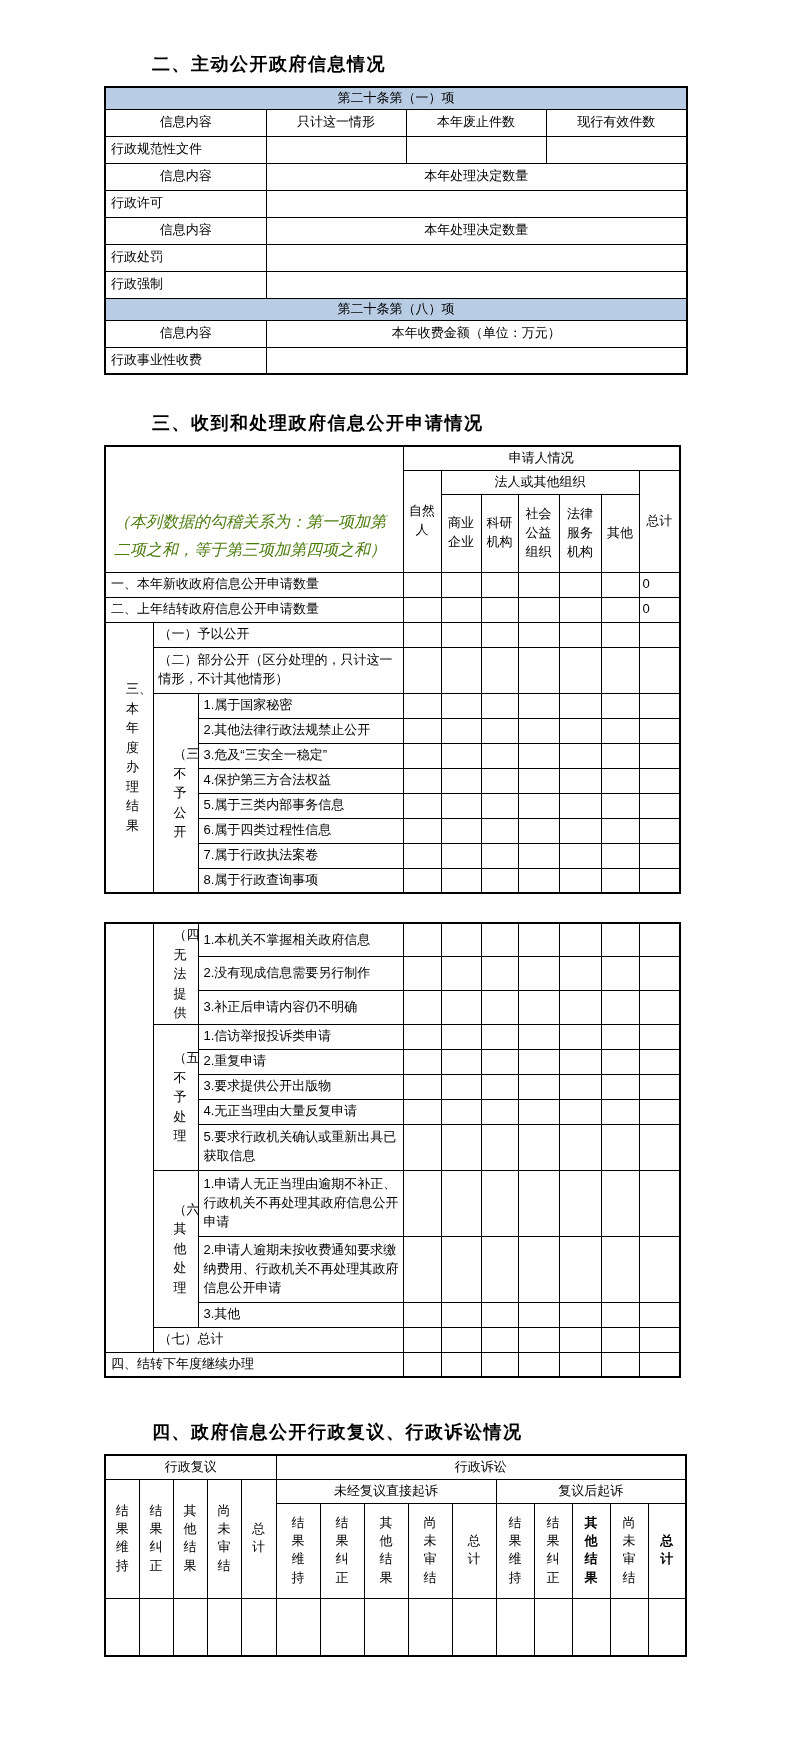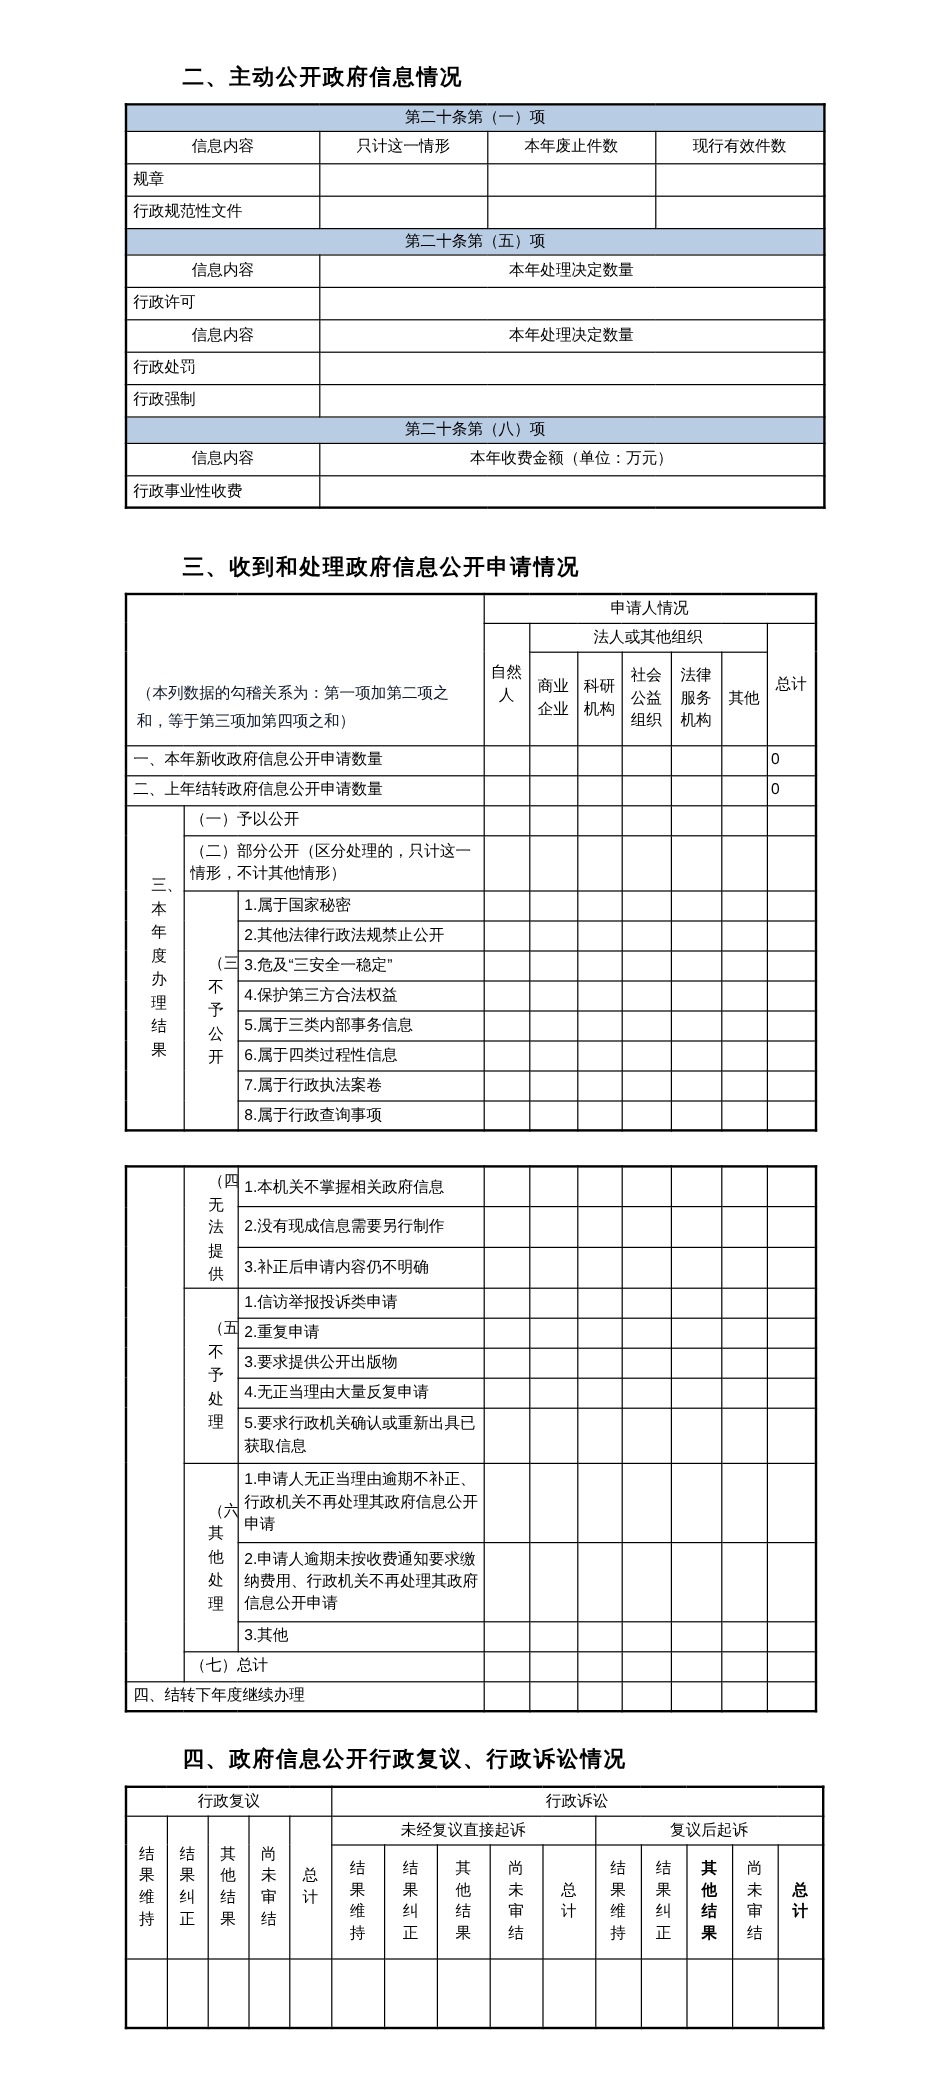--- a/index.html
+++ b/index.html
@@ -2,41 +2,41 @@
 <html style="--hdr-blue: #B8CCE4;"><head>
 <meta charset="utf-8">
 <style>
   *{box-sizing:border-box;margin:0;padding:0}
   html{background:#fff}
   body{width:793px;height:1749px;overflow:hidden;background:#fff;color:#000;
        font-family:"Liberation Sans","DejaVu Sans",sans-serif;}
   .title{font-weight:bold;font-size:18px;letter-spacing:1.5px;margin-left:152px;line-height:24px}
   #s2-title{margin-top:52px}
   #s3-title{margin-top:36px}
-  #s4-title{margin-top:27px}
+  #s4-title{margin-top:42px}
   table{border-collapse:collapse;table-layout:fixed;border:2px solid #000;margin-left:104px}
   td{border:1px solid #000;font-size:13px;line-height:1.45;text-align:center;
      vertical-align:middle;padding:1px 3px;overflow:hidden}
   
   #t-a{margin-top:10px;width:582px}
   .bluehdr{background:var(--hdr-blue,#B8CCE4);height:18px}
   .r-ch td{height:27px}
   .r-d td{height:27px}
   .lbl{text-align:left;padding-left:5px}
   
   .t-apps{margin-top:10px;width:575px}
   #t-b2{margin-top:28px}
   .h24 td{height:24px}
   .h78{height:78px}
   .dr td{height:25px}
   .dr2 td{height:46px}
   .dr3 td{height:66px}
   .note{text-align:left;vertical-align:bottom;padding:4px 8px 8px 8px;
-        font-family:"Liberation Serif","DejaVu Serif",serif;
-        font-size:13px;line-height:1.75;color:#0f172a}
+        font-family:"Liberation Serif","DejaVu Serif",serif;font-style:italic;
+        font-size:16px;line-height:1.75;color:#4d7c0f}
   .grp{text-align:left;padding:1px 20px;line-height:1.5}
   .val{text-align:left;padding-left:3px}
   
   #t-c{margin-top:10px;width:581px}
   .h95 td{height:95px}
   .h60 td{height:58px}
   .vcell{padding:2px 0}
   .vtext{display:inline-block;white-space:pre-line;line-height:1.4;font-size:13px}
   .b{font-weight:bold}
 </style>
@@ -56,35 +56,26 @@
       <tr>
         <td class="bluehdr" colspan="4">第二十条第（一）项</td>
       </tr>
   <tr class="r-ch">
     <td>信息内容</td>
     <td>只计这一情形</td>
     <td>本年废止件数</td>
     <td>现行有效件数</td>
   </tr>
   <tr class="r-d">
-        <td class="lbl">规章</td>
-        <td></td>
-        <td></td>
-        <td></td>
-      </tr>
-  <tr class="r-d">
         <td class="lbl">行政规范性文件</td>
         <td></td>
         <td></td>
         <td></td>
       </tr>
 
-  <tr>
-        <td class="bluehdr" colspan="4">第二十条第（五）项</td>
-      </tr>
   <tr class="r-ch">
     <td>信息内容</td>
     <td colspan="3">本年处理决定数量</td>
   </tr>
   <tr class="r-d">
         <td class="lbl">行政许可</td>
         <td colspan="3"></td>
       </tr>
 
   <tr class="r-ch">

